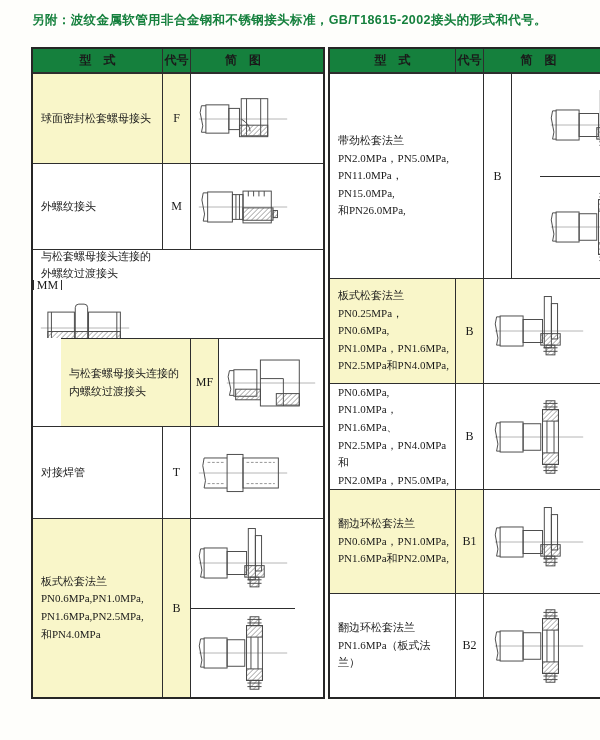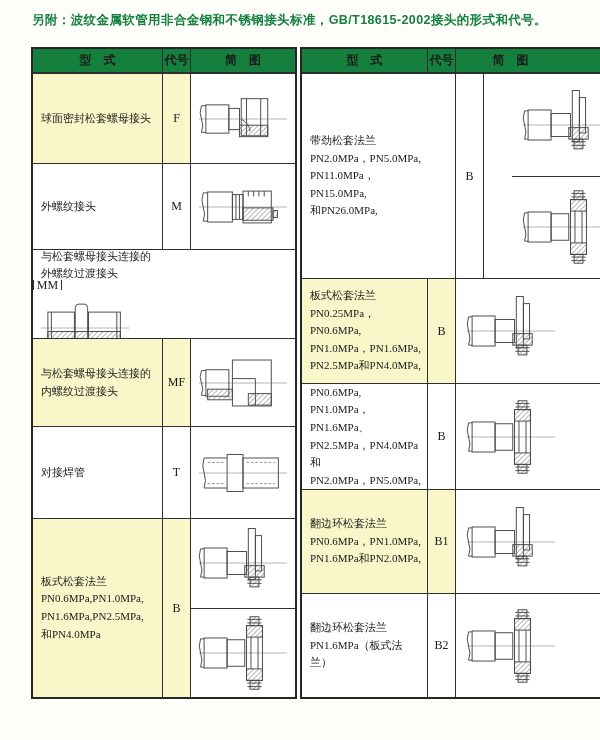--- a/index.html
+++ b/index.html
@@ -131,21 +131,21 @@
                   <rect x="56" y="25" width="36" height="36"></rect>
                   <line x1="88" y1="25" x2="88" y2="61"></line>
                   <rect x="41" y="16" width="14" height="54" rx="4"></rect>
                   <rect x="10" y="47" width="82" height="11" fill="url(#hp2)"></rect>
                   <rect x="40" y="58" width="16" height="9" fill="url(#hp2)"></rect>
                 </g>
               </svg>
             </div>
           </div>
         </div>
-        <div class="trow" style="height: 88px;">
+        <div class="trow" style="height: 88px; margin-left: 28px;">
           <div class="cell c-type hl">与松套螺母接头连接的内螺纹过渡接头</div>
           <div class="cell c-code hl">MF</div>
           <div class="cell c-diag">
             <div class="dsub">
               <svg class="diag" width="96" height="76" viewBox="0 0 104 86" preserveAspectRatio="xMidYMid meet">
                 <defs>
                   <pattern id="hp3" width="4" height="4" patternUnits="userSpaceOnUse" patternTransform="rotate(45)">
                     <line x1="0" y1="0" x2="0" y2="4" stroke="#666" stroke-width="1.1"></line>
                   </pattern>
                 </defs>

